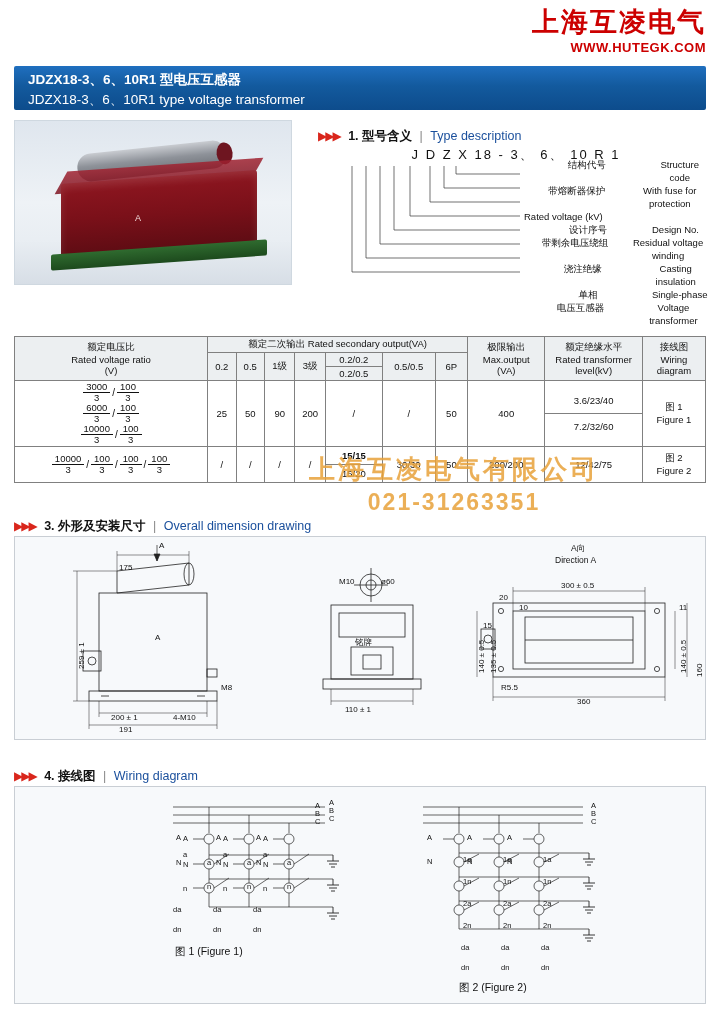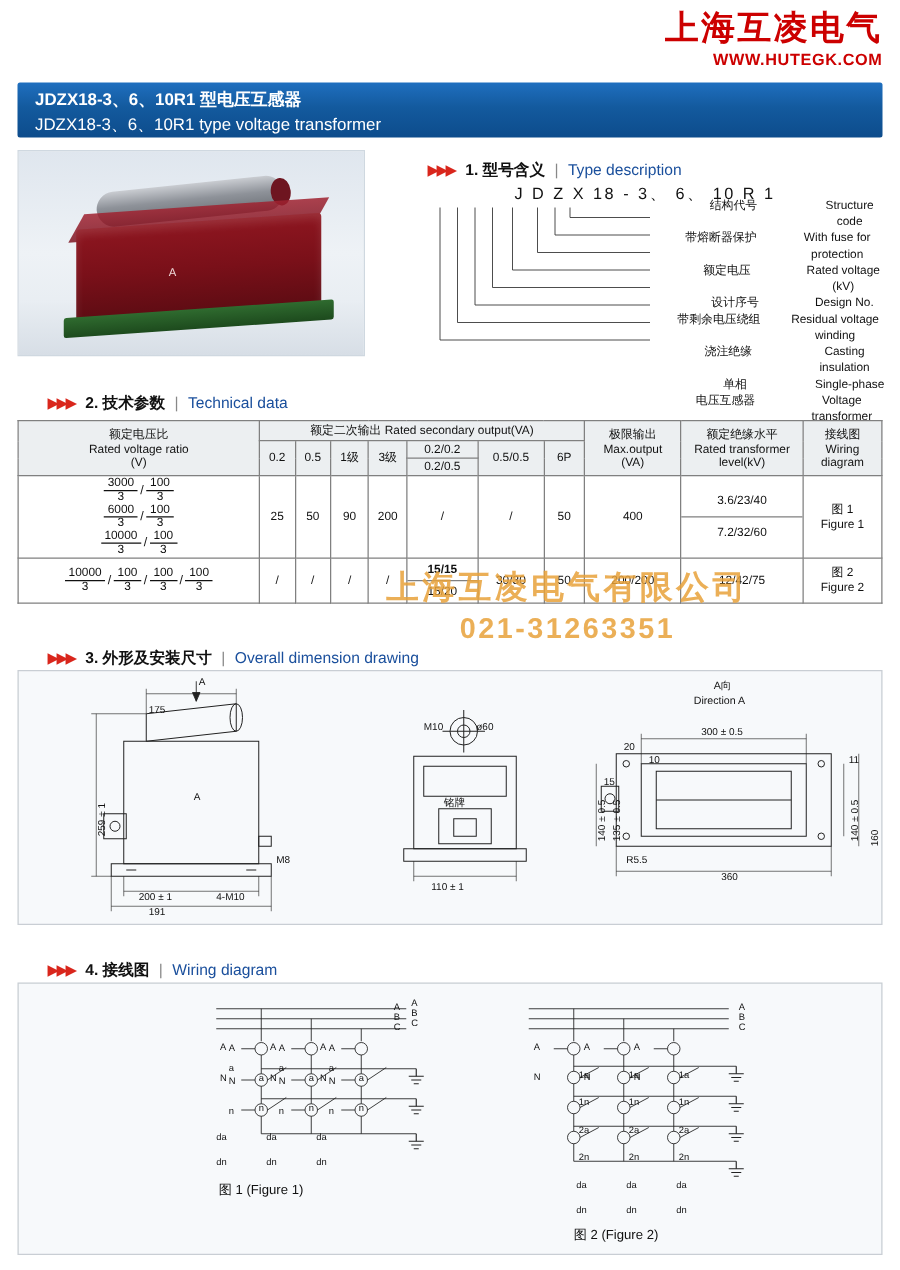--- a/index.html
+++ b/index.html
@@ -31,21 +31,21 @@
   .titlebar {
     position:absolute; left:14px; top:66px; width:692px; height:44px;
     background: linear-gradient(to bottom,#1f6fbf 0%, #135a9e 45%, #0d4c8c 100%);
     border-radius:2px;
     color:#fff; padding:4px 14px;
   }
   .titlebar .t1 { font-size:13.5px; font-weight:bold; line-height:20px; }
   .titlebar .t2 { font-size:13.5px; font-weight:normal; line-height:20px; }
 
   
-  .sec { position:absolute; font-size:12.5px;margin-left:24px; }
+  .sec { position:absolute; font-size:12.5px; }
   .sec .arrows { color:#d9261c; letter-spacing:-2px; font-size:12px; margin-right:5px; }
   .sec .cn { color:#111; font-weight:bold; }
   .sec .bar { color:#888; margin:0 4px; }
   .sec .en { color:#1a4f9c; }
 
   
   .photo {
     position:absolute; left:14px; top:120px; width:278px; height:165px;
     background: linear-gradient(to bottom,#dfe6ee 0%,#eef2f6 50%,#e3e9ef 100%);
     border:1px solid #cfd8e0; overflow:hidden;
@@ -185,21 +185,20 @@
     <div style="position:absolute; left:206px; top:12px;">
       <div class="tdrow">
         <span class="cn">结构代号</span>
         <span class="en">Structure code</span>
       </div>
       <div class="tdrow">
         <span class="cn">带熔断器保护</span>
         <span class="en">With fuse for protection</span>
       </div>
       <div class="tdrow">
-        <span class="cn">额定电压</span>
         <span class="en">Rated voltage (kV)</span>
       </div>
       <div class="tdrow">
         <span class="cn">设计序号</span>
         <span class="en">Design No.</span>
       </div>
       <div class="tdrow">
         <span class="cn">带剩余电压绕组</span>
         <span class="en">Residual voltage winding</span>
       </div>
@@ -211,27 +210,20 @@
         <span class="cn">单相</span>
         <span class="en">Single-phase</span>
       </div>
       <div class="tdrow">
         <span class="cn">电压互感器</span>
         <span class="en">Voltage transformer</span>
       </div>
     </div>
   </div>
 
-  <div class="sec" style="left:14px; top:314px;">
-    <span class="arrows">▶▶▶</span>
-    <span class="cn">2.</span>
-    <span class="cn">技术参数</span>
-    <span class="bar">|</span>
-    <span class="en">Technical data</span>
-  </div>
 
   <table class="tech">
     <tbody>
         <tr>
       <th rowspan="3" style="width:190px;">
         <div>额定电压比</div>
         <div>Rated voltage ratio</div>
         <div>(V)</div>
       </th>
       <th colspan="7">额定二次输出 Rated secondary output(VA)</th>

